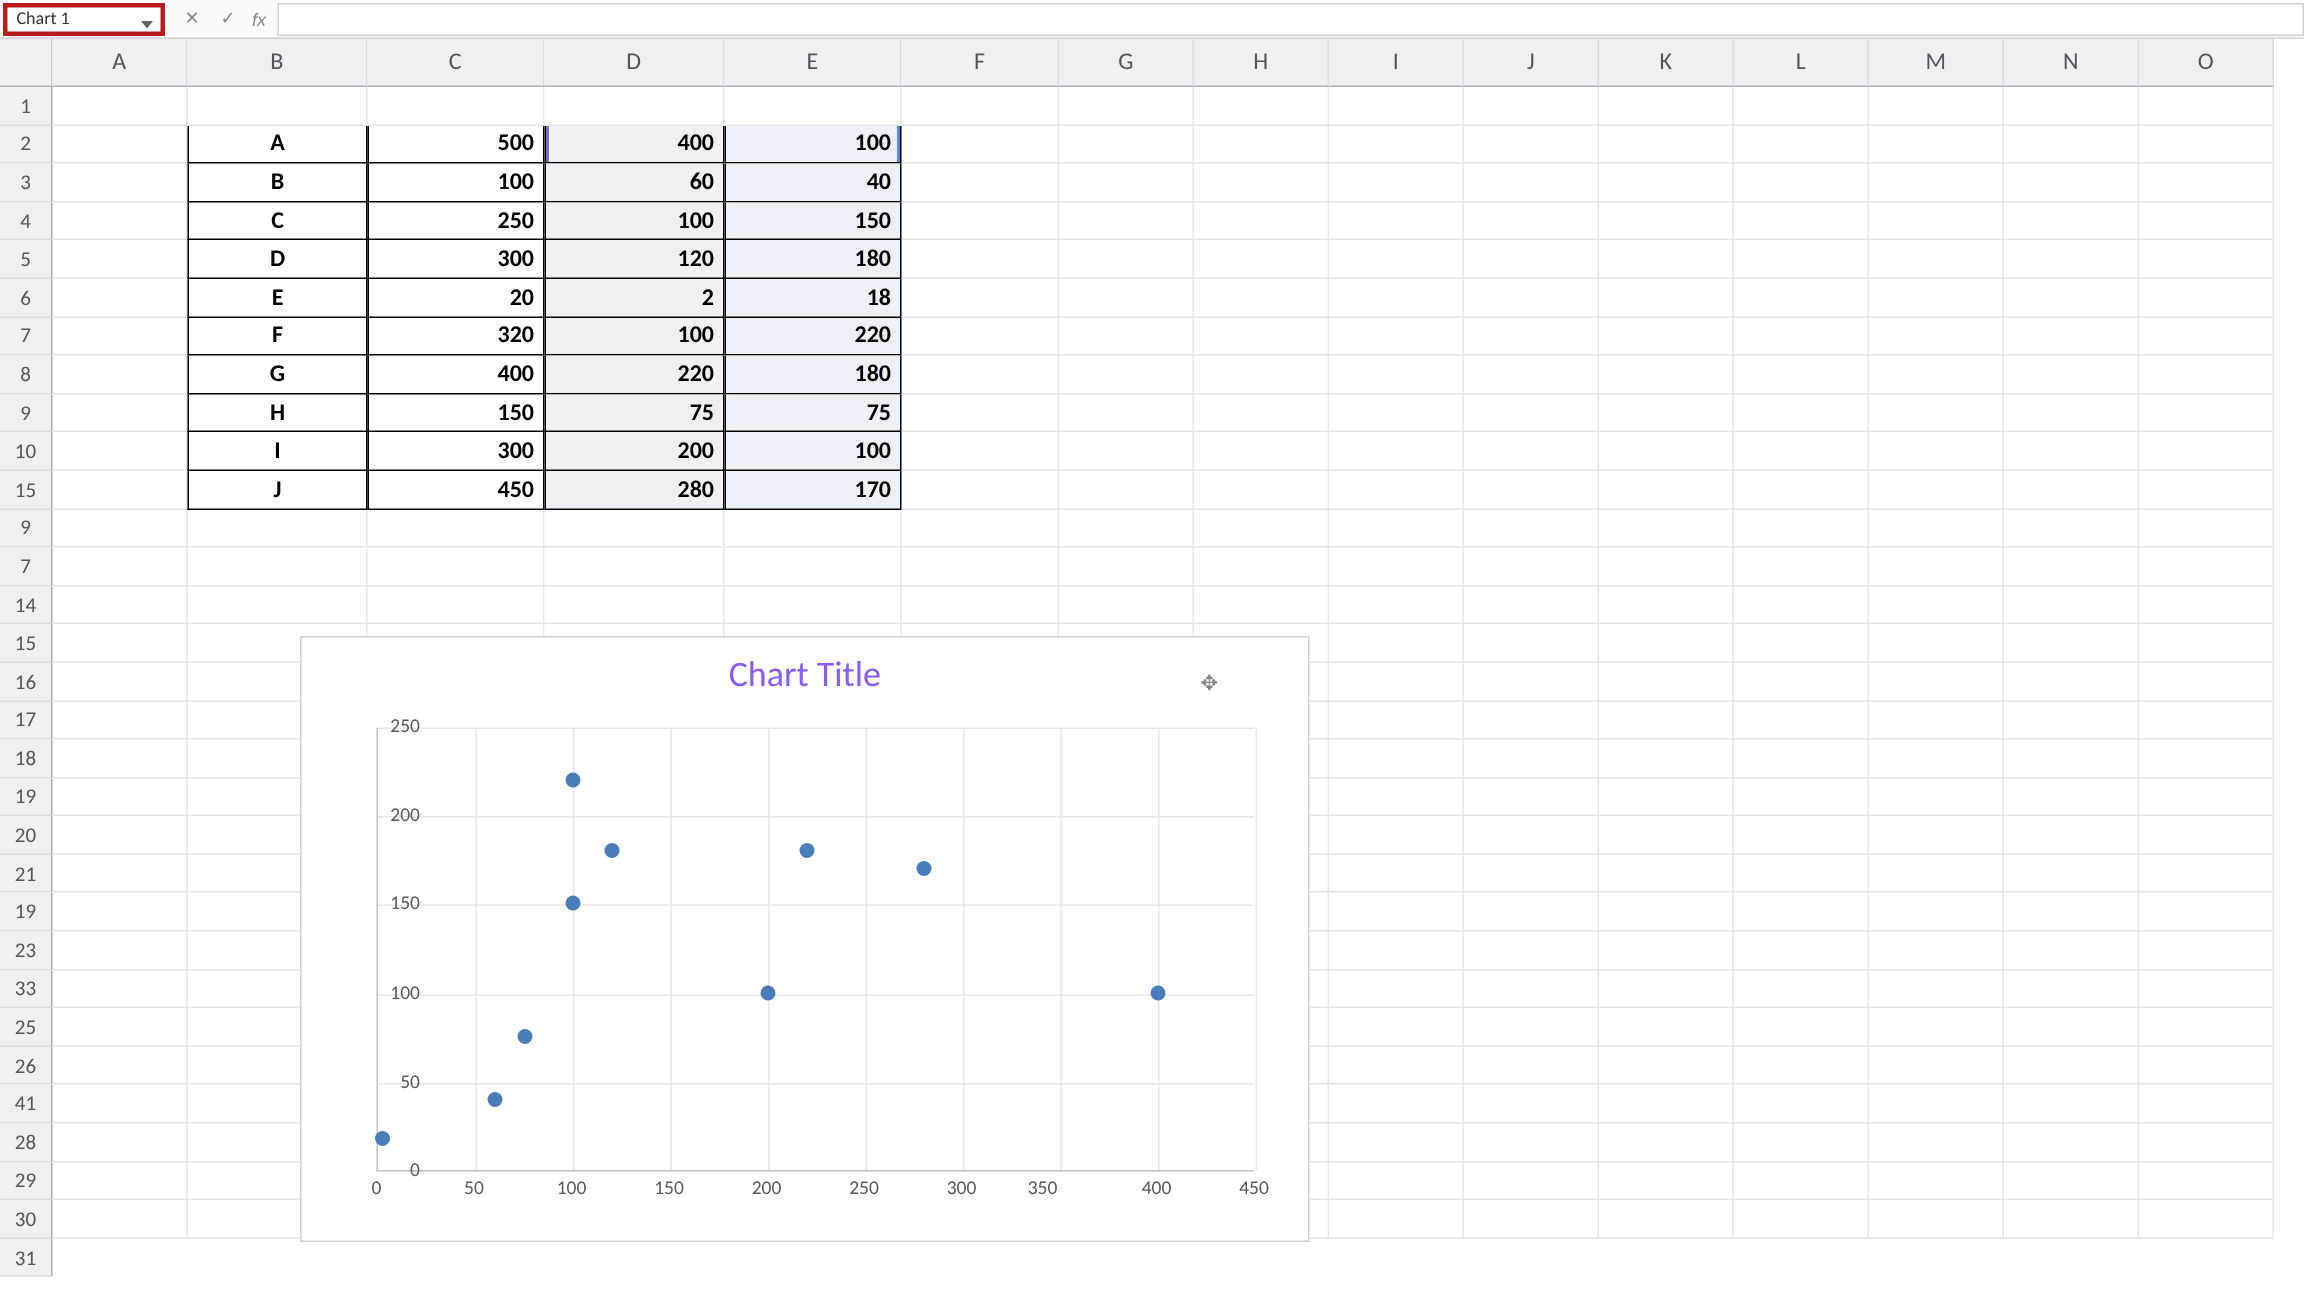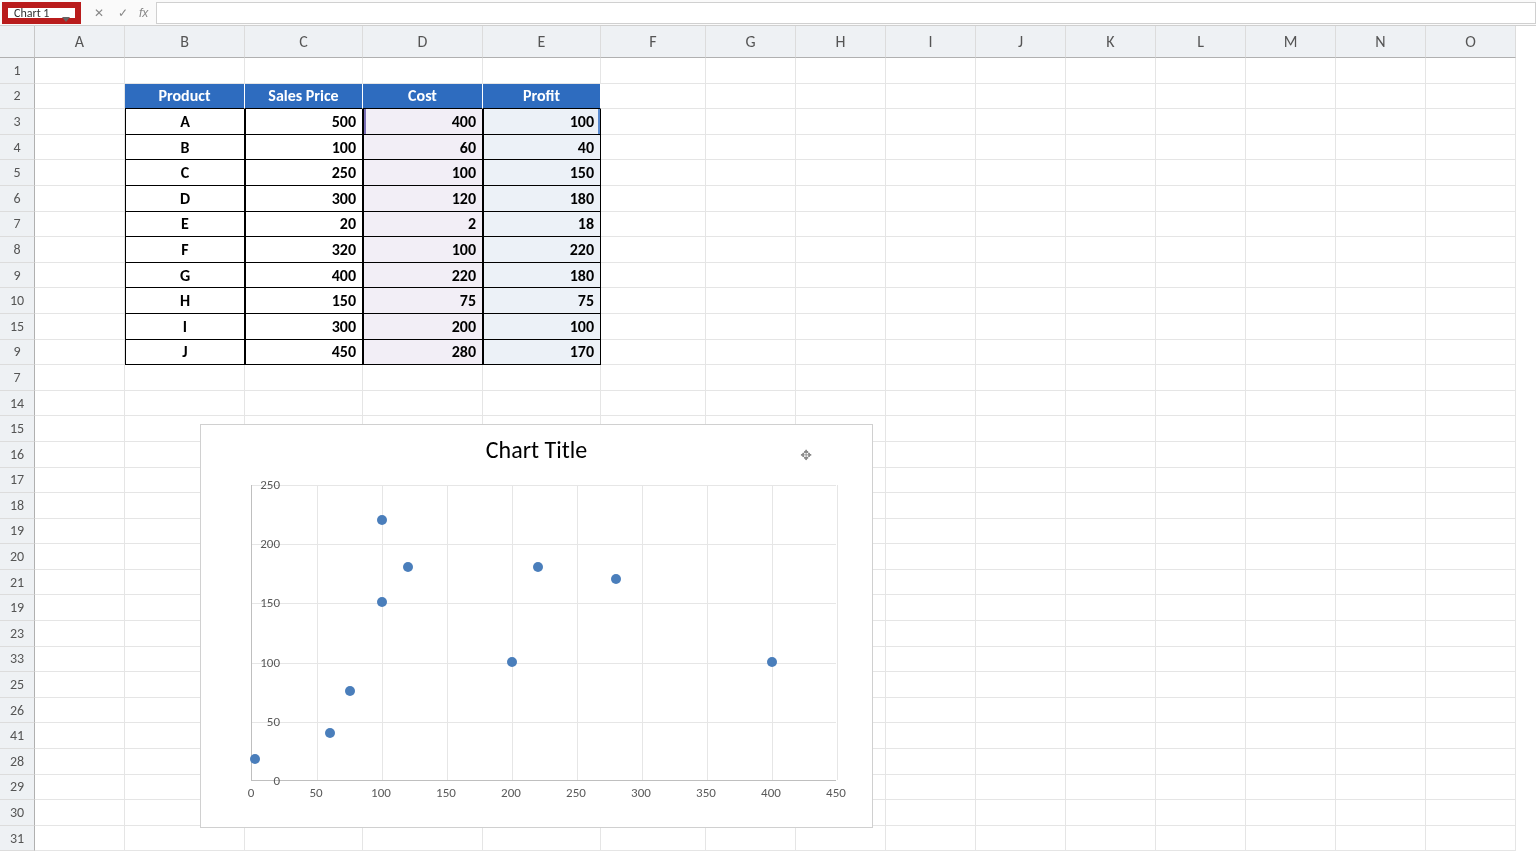--- a/index.html
+++ b/index.html
@@ -5,22 +5,22 @@
   * { box-sizing: border-box; margin: 0; padding: 0; }
   html, body { width: 1536px; height: 864px; font-family: Calibri, Arial, sans-serif; background: #ffffff; overflow: hidden; }
 
   
   .formula-bar {
     display: flex; align-items: center; height: 26px;
     border-bottom: 1px solid #d0d0d0; background: #fafafa;
     font-size: 12px; color: #333;
   }
   .name-box {
-    width: 79px; height: 22px; margin: 0 2px;
-    border: 6px solid #b91c1c; background: #fff;
+    width: 108px; height: 22px; margin: 0 2px;
+    border: 3px solid #b91c1c; background: #fff;
     display: flex; align-items: center; padding: 0 6px;
     position: relative;
   }
   .name-box::after {
     content: ""; position: absolute; right: 5px; top: 9px;
     border-left: 4px solid transparent; border-right: 4px solid transparent;
     border-top: 5px solid #666;
   }
   .fx-group { display: flex; align-items: center; gap: 8px; padding: 0 8px; color: #888; }
   .fx-btn { width: 16px; text-align: center; font-style: normal; }
@@ -98,21 +98,21 @@
   .sel-outline-left  { box-shadow: inset 2px 0 0 #7a6fb5; }
   .sel-outline-right { box-shadow: inset -2px 0 0 #5a8bd0; }
 
   
   .chart {
     position: absolute; left: 200px; top: 398px;
     width: 673px; height: 404px;
     background: #fff; border: 1px solid #d0d0d0;
   }
   .chart-title {
-    text-align: center; color: #000000; font-size: 24px;
+    text-align: center; color: #8b5cf6; font-size: 24px;
     padding: 10px 0 6px 0;
   }
   .chart-move {
     position: absolute; right: 60px; top: 22px; color: #888; font-size: 14px;
   }
   .plot {
     position: absolute; left: 50px; top: 60px; width: 585px; height: 296px;
     border-left: 1px solid #bfbfbf; border-bottom: 1px solid #bfbfbf;
   }
   .vgrid, .hgrid { position: absolute; background: #e6e6e6; }
@@ -211,37 +211,20 @@
         <div class="cell cI"></div>
         <div class="cell cJ"></div>
         <div class="cell cK"></div>
         <div class="cell cL"></div>
         <div class="cell cM"></div>
         <div class="cell cN"></div>
         <div class="cell cO"></div>
       </div>
       <div class="row">
         <div class="cell cA"></div>
-        <div class="cell cB th">Product</div>
-        <div class="cell cC th">Sales Price</div>
-        <div class="cell cD th">Cost</div>
-        <div class="cell cE th">Profit</div>
-        <div class="cell cF"></div>
-        <div class="cell cG"></div>
-        <div class="cell cH"></div>
-        <div class="cell cI"></div>
-        <div class="cell cJ"></div>
-        <div class="cell cK"></div>
-        <div class="cell cL"></div>
-        <div class="cell cM"></div>
-        <div class="cell cN"></div>
-        <div class="cell cO"></div>
-      </div>
-      <div class="row">
-        <div class="cell cA"></div>
         <div class="cell cB td-product">A</div>
         <div class="cell cC td-num">500</div>
         <div class="cell cD td-num selD sel-outline-left">400</div>
         <div class="cell cE td-num selE sel-outline-right">100</div>
         <div class="cell cF"></div>
         <div class="cell cG"></div>
         <div class="cell cH"></div>
         <div class="cell cI"></div>
         <div class="cell cJ"></div>
         <div class="cell cK"></div>
@@ -764,18 +747,18 @@
         <div class="ytick" style="top: 170.4px;">150</div>
         <div class="ytick" style="top: 111.2px;">200</div>
         <div class="ytick" style="top: 52px;">250</div>
         <div class="xtick" style="left: 50px;">0</div>
         <div class="xtick" style="left: 115px;">50</div>
         <div class="xtick" style="left: 180px;">100</div>
         <div class="xtick" style="left: 245px;">150</div>
         <div class="xtick" style="left: 310px;">200</div>
         <div class="xtick" style="left: 375px;">250</div>
         <div class="xtick" style="left: 440px;">300</div>
-        <div class="xtick" style="left: 505px;">350</div>
+        <div class="xtick" style="left: 494px;">350</div>
         <div class="xtick" style="left: 570px;">400</div>
         <div class="xtick" style="left: 635px;">450</div>
       </div>
   </div>
 </div>
 
 </body></html>

